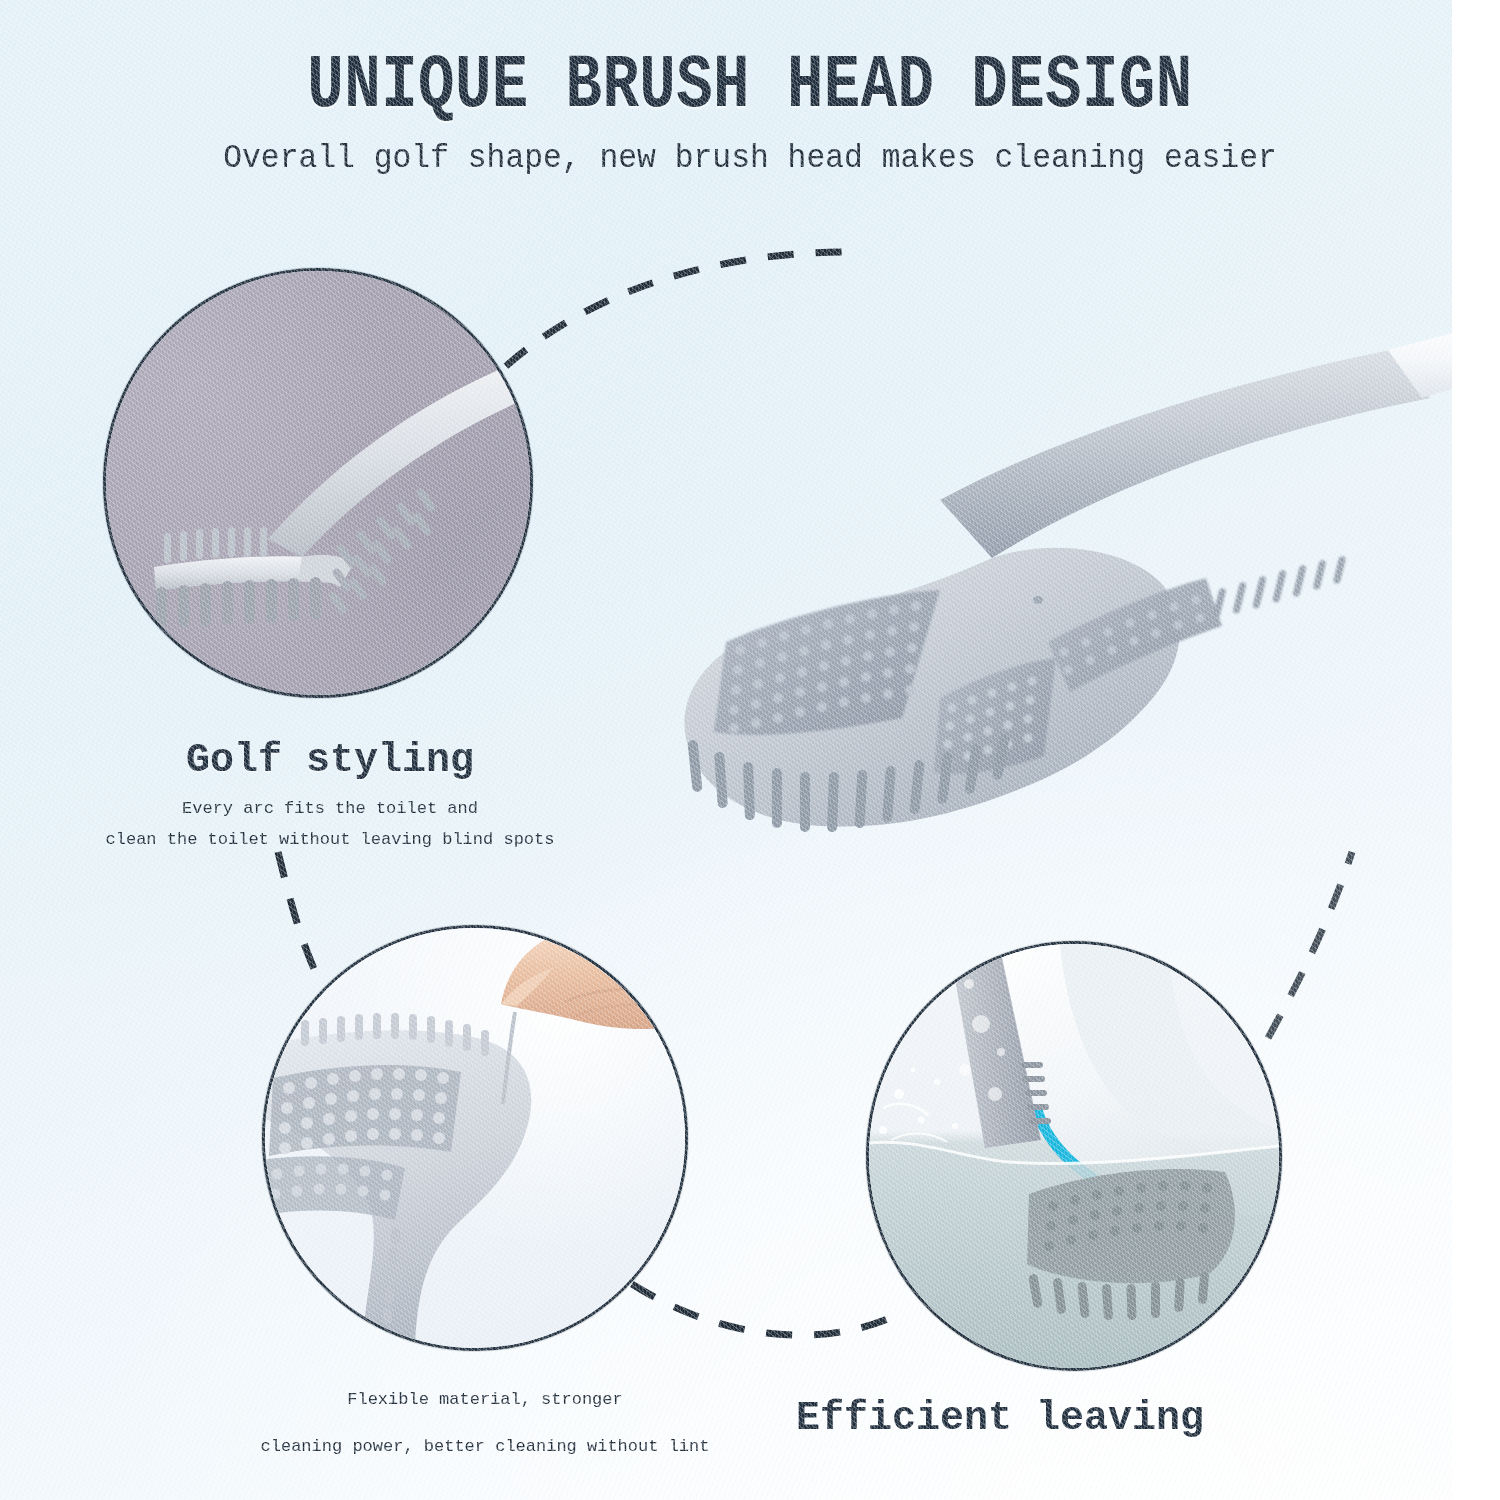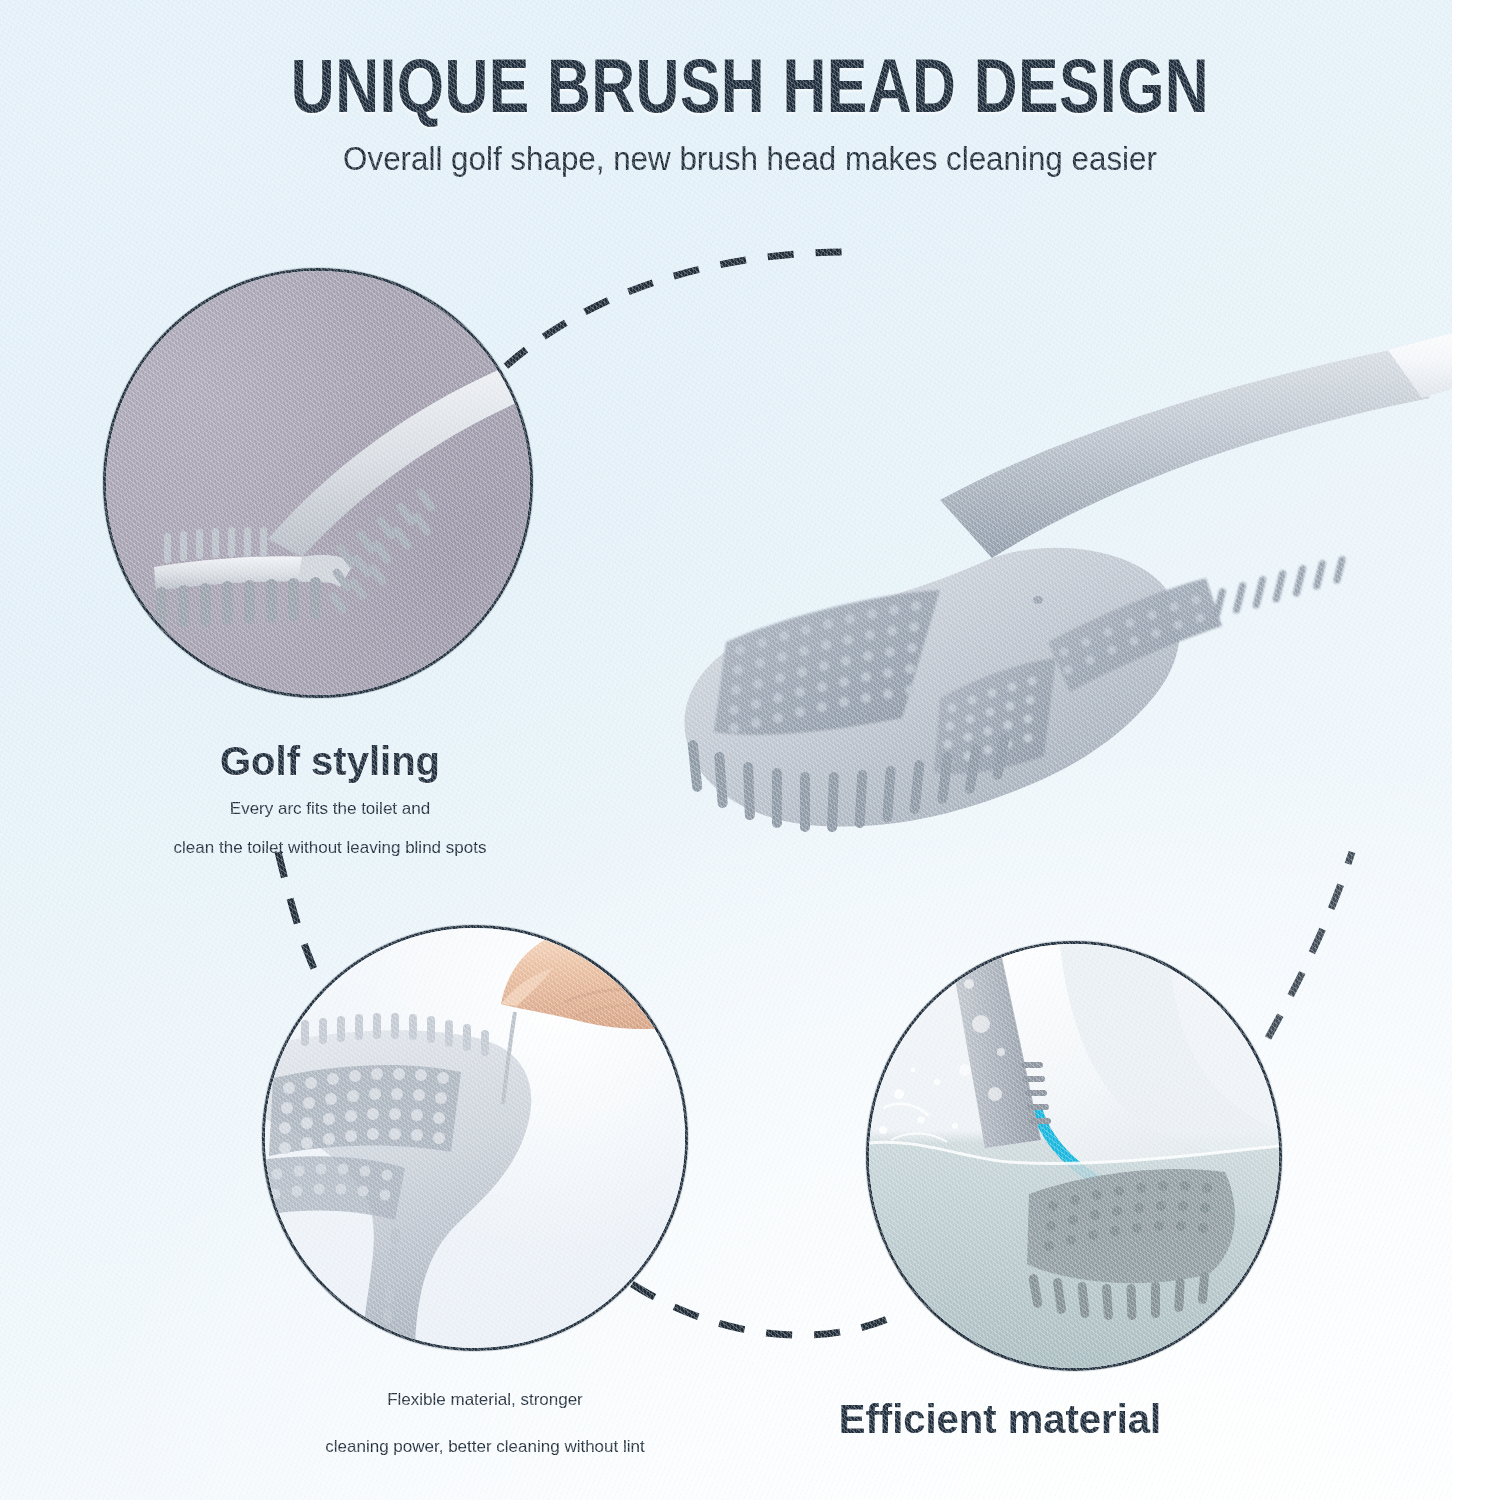--- a/index.html
+++ b/index.html
@@ -5,21 +5,21 @@
   html, body {
     margin: 0;
     padding: 0;
     background: #ffffff;
   }
   #page {
     position: relative;
     width: 1452px;
     height: 1500px;
     overflow: hidden;
-    font-family: Liberation Sans, sans-serif;
+    font-family: Liberation Mono, monospace;
     background:
       radial-gradient(ellipse 1500px 1100px at 78% 100%, rgba(255,255,255,0.92) 0%, rgba(255,255,255,0.5) 38%, rgba(255,255,255,0.0) 70%),
       radial-gradient(ellipse 1200px 900px at 8% 8%, rgba(228,241,248,1) 0%, rgba(225,239,247,0.6) 55%, rgba(235,245,250,0) 100%),
       linear-gradient(160deg, #e2f0f8 0%, #e6f2f8 35%, #eef6fb 62%, #f6fafd 85%, #fbfdfe 100%);
   }
   
   #noise {
     position: absolute;
     inset: 0;
     pointer-events: none;
@@ -594,26 +594,26 @@
       </g>
     </svg>
   </div>
 
   <div class="title">UNIQUE BRUSH HEAD DESIGN</div>
   <div class="subtitle">Overall golf shape, new brush head makes cleaning easier</div>
 
   <div class="caption" id="cap-golf">
     <div class="headline">Golf styling</div>
     <div class="sub">Every arc fits the toilet and</div>
-    <div class="sub" style="margin-top:8px;">clean the toilet without leaving blind spots</div>
+    <div class="sub" style="margin-top:0;">clean the toilet without leaving blind spots</div>
   </div>
 
   <div class="caption" id="cap-bristles">
     <div class="sub">Flexible material, stronger</div>
     <div class="sub" style="margin-top:16px;">cleaning power, better cleaning without lint</div>
   </div>
 
   <div class="caption" id="cap-efficient">
-    <div class="headline">Efficient material</div>
+    <div class="headline">Efficient leaving</div>
   </div>
 
   <div id="noise"></div>
 </div>
 
 </body></html>

